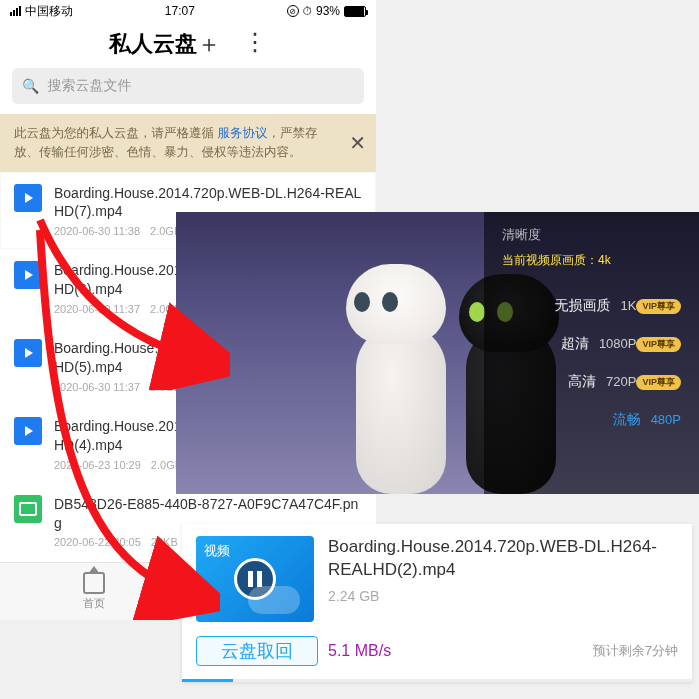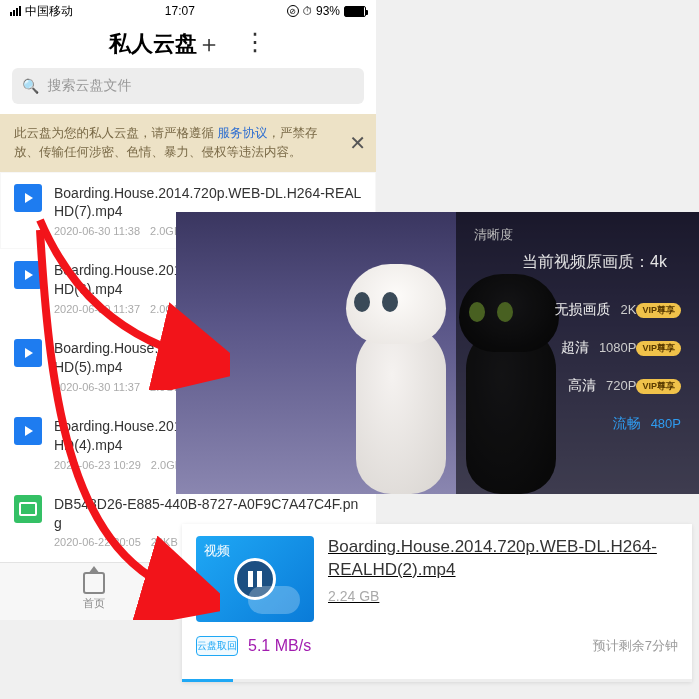--- a/index.html
+++ b/index.html
@@ -47,43 +47,43 @@
   .dragon-white { position:absolute; left:150px; bottom:0; width:170px; height:230px; }
   .dragon-white .body { position:absolute; left:30px; bottom:0; width:90px; height:170px; background:radial-gradient(ellipse at 40% 30%,#f5f2f0,#d8d4d0); border-radius:45px 45px 35px 35px; }
   .dragon-white .head { position:absolute; left:20px; top:0; width:100px; height:80px; background:radial-gradient(ellipse at 50% 40%,#fdfbf9,#e6e2de); border-radius:50px 50px 40px 40px; }
   .dragon-white .eye { position:absolute; top:28px; width:16px; height:20px; background:#3a4a58; border-radius:50%; }
   .dragon-white .eye.l{left:28px}.dragon-white .eye.r{left:56px}
   .dragon-black { position:absolute; left:265px; bottom:0; width:160px; height:220px; }
   .dragon-black .body { position:absolute; left:25px; bottom:0; width:90px; height:170px; background:radial-gradient(ellipse at 40% 30%,#2a2a2e,#111); border-radius:45px 45px 35px 35px; }
   .dragon-black .head { position:absolute; left:18px; top:0; width:100px; height:78px; background:radial-gradient(ellipse at 50% 40%,#2c2c30,#0a0a0a); border-radius:50px 50px 40px 40px; }
   .dragon-black .eye { position:absolute; top:28px; width:16px; height:20px; background:#9fd64a; border-radius:50%; }
   .dragon-black .eye.l{left:28px}.dragon-black .eye.r{left:56px}
-  .quality-panel { position:absolute; right:0; top:0; bottom:0; width:243px; background:rgba(0,0,0,.55); padding:14px 18px; color:#ddd; font-size:13px; }
+  .quality-panel { position:absolute; right:0; top:0; bottom:0; width:215px; background:rgba(0,0,0,.55); padding:14px 18px; color:#ddd; font-size:13px; }
   .quality-panel .title { color:#bbb; margin-bottom:8px; font-size:13px; }
-  .quality-panel .orig { color:#e5e5e5; font-size:16px; margin-bottom:18px;margin-left:48px; }
+  .quality-panel .orig { color:#fde047; font-size:12px; margin-bottom:18px; }
   .q-row { display:flex; align-items:center; justify-content:flex-end; padding:10px 0; }
   .q-row .lab { display:flex; gap:10px; align-items:baseline; }
   .q-row .cn { color:#eee; font-size:14px; }
   .q-row .res { color:#ccc; font-size:13px; }
   .q-row.smooth .cn,.q-row.smooth .res { color:#2f9cf0; }
   .vip { background:#f0c24a; color:#5a3b00; font-size:9px; padding:1px 6px; border-radius:8px; font-weight:700; }
 
   
   .dl-card { position:absolute; left:182px; top:524px; width:510px; height:158px; background:#fff; box-shadow:0 1px 4px rgba(0,0,0,.1); padding:12px 14px; }
   .dl-top { display:flex; gap:14px; }
   .dl-thumb { width:118px; height:86px; background:linear-gradient(135deg,#1fa8f5,#0a7bd8); border-radius:4px; position:relative; display:flex; align-items:center; justify-content:center; }
   .dl-thumb .tag { position:absolute; left:8px; top:6px; color:#fff; font-size:13px; }
   .dl-thumb .cloud-shape { position:absolute; right:14px; bottom:8px; width:52px; height:28px; background:rgba(255,255,255,.25); border-radius:18px; }
   .dl-thumb .pbtn { width:42px; height:42px; border-radius:50%; background:#1b4f82; border:3px solid #fff; display:flex; align-items:center; justify-content:center; gap:4px; }
   .dl-thumb .pbtn span { width:5px; height:16px; background:#fff; }
-  .dl-info { flex:1;text-decoration:underline; }
+  .dl-info { flex:1; }
   .dl-info .fname { font-size:17px; color:#333; line-height:1.35; }
   .dl-info .fsize { font-size:14px; color:#aaa; margin-top:6px; }
   .dl-bottom { display:flex; align-items:center; margin-top:14px; gap:10px; }
-  .badge-btn { border:1.5px solid #1fa8f5; color:#1fa8f5; font-size:10px; padding:2px 0; border-radius:4px; background:#f0faff; }
+  .badge-btn { border:1.5px solid #1fa8f5; color:#1fa8f5; font-size:18px; padding:2px 24px; border-radius:4px; background:#f0faff; }
   .speed { font-size:16px; color:#a21caf; }
   .eta { margin-left:auto; font-size:13px; color:#9a9a9a; }
   .progress { position:absolute; left:0; bottom:0; height:3px; width:100%; background:#eee; }
   .progress .bar { height:100%; background:#1fa8f5; width:10%; }
 
   
   .arrow { position:absolute; pointer-events:none; }
 </style>
 </head>
 <body>
@@ -217,21 +217,21 @@
         <div class="eye l"></div>
         <div class="eye r"></div>
     </div>
   </div>
   <div class="quality-panel">
     <div class="title">清晰度</div>
     <div class="orig">当前视频原画质：4k</div>
     <div class="q-row">
       <div class="lab">
           <span class="cn">无损画质</span>
-          <span class="res">2K</span>
+          <span class="res">1K</span>
         </div>
       <span class="vip">VIP尊享</span>
     </div>
     <div class="q-row">
       <div class="lab">
           <span class="cn">超清</span>
           <span class="res">1080P</span>
         </div>
       <span class="vip">VIP尊享</span>
     </div>

